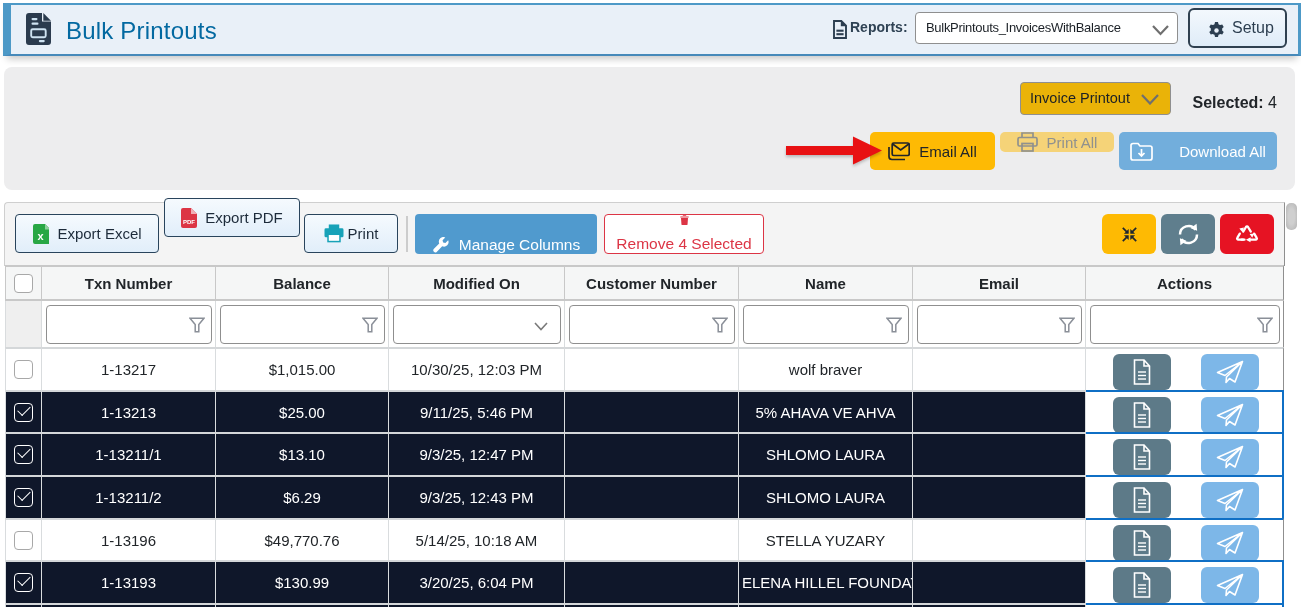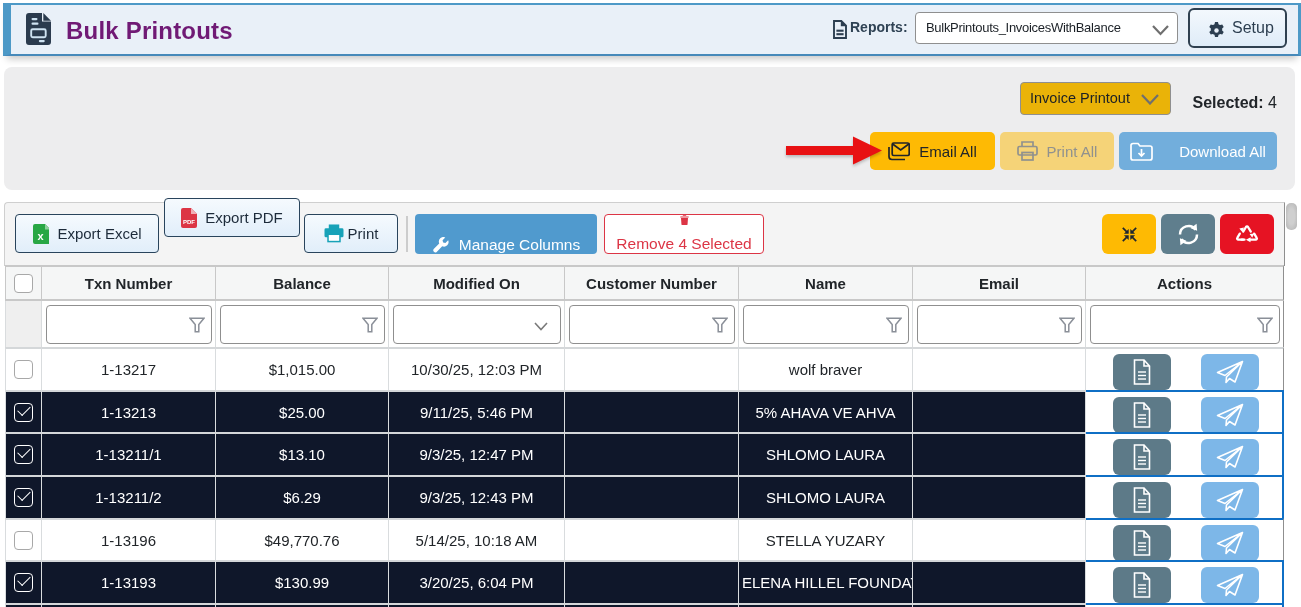--- a/index.html
+++ b/index.html
@@ -5,42 +5,42 @@
 * { margin:0; padding:0; box-sizing:border-box; }
 html,body { width:1301px; height:607px; background:#fff; overflow:hidden;
   font-family:"Liberation Sans", sans-serif; }
 .abs { position:absolute; }
 
 
 .hdr { position:absolute; left:3px; top:3px; width:1298px; height:53px;
   background:#e9f0f8; border-left:8.5px solid #4d99c7; border-right:3px solid #4d99c7;
   border-top:2px solid #4d99c7; border-bottom:2px solid #4689ba;
   box-shadow:0 7px 7px -4px rgba(0,0,0,0.22); }
-.hdr-title { position:absolute; left:66px; top:17px; font-size:24px; font-weight:700;
-  color:#701a75; letter-spacing:0.2px; }
+.hdr-title { position:absolute; left:66px; top:17px; font-size:24px; font-weight:400;
+  color:#0369a1; letter-spacing:0.2px; }
 .rep-label { position:absolute; left:850px; top:19px; font-size:14px; font-weight:700; color:#2f4254; }
 .rep-sel { position:absolute; left:915px; top:12px; width:263px; height:32px; background:#fff;
   border:1px solid #8f8f8f; border-radius:4px; }
 .rep-sel span { position:absolute; left:10px; top:7px; font-size:13px; letter-spacing:-0.3px; color:#1b2026; }
 .setup-btn { position:absolute; left:1188px; top:8px; width:99px; height:40px;
   background:linear-gradient(#f3f8fd,#dfecf8); border:2px solid #2f4050; border-radius:6px; }
 .setup-btn span { position:absolute; left:42px; top:9px; font-size:16px; color:#2c3e50; }
 
 
 .panel { position:absolute; left:4px; top:67px; width:1291px; height:123px;
   background:#ededee; border-radius:8px; }
 .inv-sel { position:absolute; left:1020px; top:82px; width:151px; height:33px; background:#eab308;
   border:1px solid #8f8f8f; border-radius:4px;padding-left:18px; }
 .inv-sel span { position:absolute; left:9px; top:7px; font-size:14.5px; color:#1b2026; }
 .sel-count { position:absolute; left:1020px; top:94px; width:257px; text-align:right;
   font-size:16px; color:#212529; }
 .btn-email { position:absolute; left:870px; top:132px; width:125px; height:38px;
   background:#feba04; border-radius:5px; color:#212529; font-size:15px;
   display:flex; align-items:center; justify-content:center; gap:9px; }
-.btn-printall { position:absolute; left:1000px; top:132px; width:114px; height:38px;
+.btn-printall { position:absolute; left:1000px; top:132px; width:114px; height:20px;
   background:#f5d378; border-radius:5px; color:#90918e; font-size:15px;
   display:flex; align-items:center; justify-content:center; gap:9px; }
 .btn-dlall { position:absolute; left:1119px; top:132px; width:158px; height:38px;
   background:#72aedc; border-radius:5px; color:#fff; font-size:15px;
   display:flex; align-items:center; justify-content:center; gap:26px; }
 
 
 .tbox { position:absolute; left:4px; top:202px; width:1281px; height:63.5px;
   background:#f4f4f4; border:1px solid #cfcfcf; border-right:1.3px solid #8f8f8f;
   border-bottom:0; border-radius:4px 0 0 0; }

